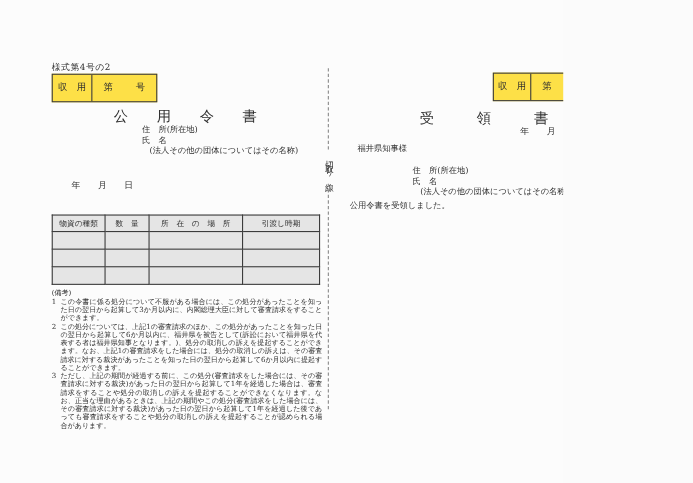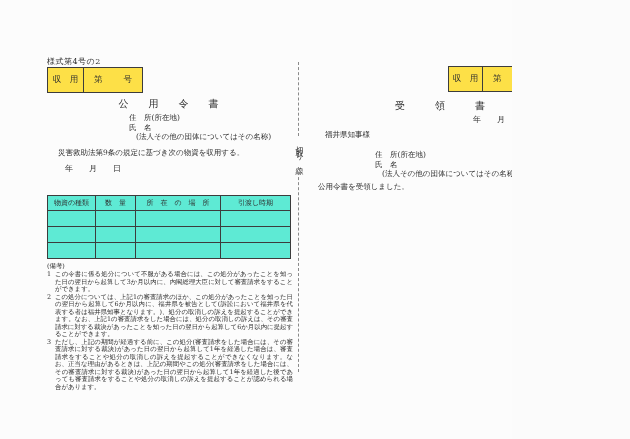--- a/index.html
+++ b/index.html
@@ -15,40 +15,40 @@
   
   .left-sec { position:absolute; left:47px; top:57px; width:243px; height:330px; }
   .form-no { position:absolute; left:0; top:-1px; font-size:8px; letter-spacing:.5px; }
 
   .stamp-box { position:absolute; display:flex; border:1px solid #3c3c3c; background:#fde047; }
   .stamp-box .cell { display:flex; align-items:center; font-size:8.5px; }
   .stamp-box .cell.lbl { width:36px; justify-content:center; border-right:1px solid #3c3c3c; }
   .stamp-box .cell.num { flex:1; justify-content:space-between; padding:0 10px; }
   .left-sec .stamp-box { left:0; top:10px; width:96px; height:26px; }
 
-  .doc-title { position:absolute; left:0; width:100%; text-align:center; font-size:10px; }
+  .doc-title { position:absolute; left:0; width:100%; text-align:center; font-size:13px; }
   .left-sec .doc-title { top:40px; }
 
   .addr-block { position:absolute; font-size:7.5px; line-height:9.5px; white-space:nowrap; }
   .left-sec .addr-block { left:82px; top:56px; }
   .addr-block .indent { padding-left:7px;text-align:center; }
 
   .body-line { position:absolute; font-size:7.5px; white-space:nowrap; }
   .left-sec .body-line { left:11px; top:91px; }
   .date-line { position:absolute; font-size:8px; white-space:nowrap; }
   .left-sec .date-line { left:18px; top:106px; }
 
   .governor-row { position:absolute; left:110px; right:1px; top:124px; display:flex;
                   justify-content:space-between; align-items:center; font-size:7.5px; white-space:nowrap; }
   .gov-name { display:flex; align-items:center; }
   .seal-box { display:inline-block; border:1px solid #3c3c3c; font-size:7px; line-height:9px;
               padding:0 1px; margin-left:2px; background:#fff; }
 
   table.goods { position:absolute; left:0; top:138px; width:243px; border-collapse:collapse;
-                table-layout:fixed; background:#5eead4; }
+                table-layout:fixed; background:#e5e5e5; }
   table.goods, table.goods th, table.goods td { border:1px solid #3c3c3c; }
   table.goods { border:1.5px solid #2f2f2f; }
   table.goods th { font-weight:normal; font-size:7px; height:15px; text-align:center; white-space:nowrap; overflow:hidden; }
   table.goods td { height:16px; }
   .col1 { width:48px; } .col2 { width:40px; } .col3 { width:85px; } .col4 { width:70px; }
 
   .notes { position:absolute; left:0; top:206px; width:246px; font-size:6.4px; line-height:7.5px; }
   .notes-title { margin-bottom:.5px; }
   .note { display:flex; }
   .note-num { width:8px; flex:0 0 8px; }
@@ -90,21 +90,20 @@
     </div>
 
     <div class="doc-title">公　　用　　令　　書</div>
 
     <div class="addr-block">
       <div>住　所(所在地)</div>
       <div>氏　名</div>
       <div class="indent">(法人その他の団体についてはその名称)</div>
     </div>
 
-    <div class="body-line">災害救助法第9条の規定に基づき次の物資を収用する。</div>
     <div class="date-line">年　　月　　日</div>
 
 
     <table class="goods">
       <colgroup>
           <col class="col1">
           <col class="col2">
           <col class="col3">
           <col class="col4">
         </colgroup>

